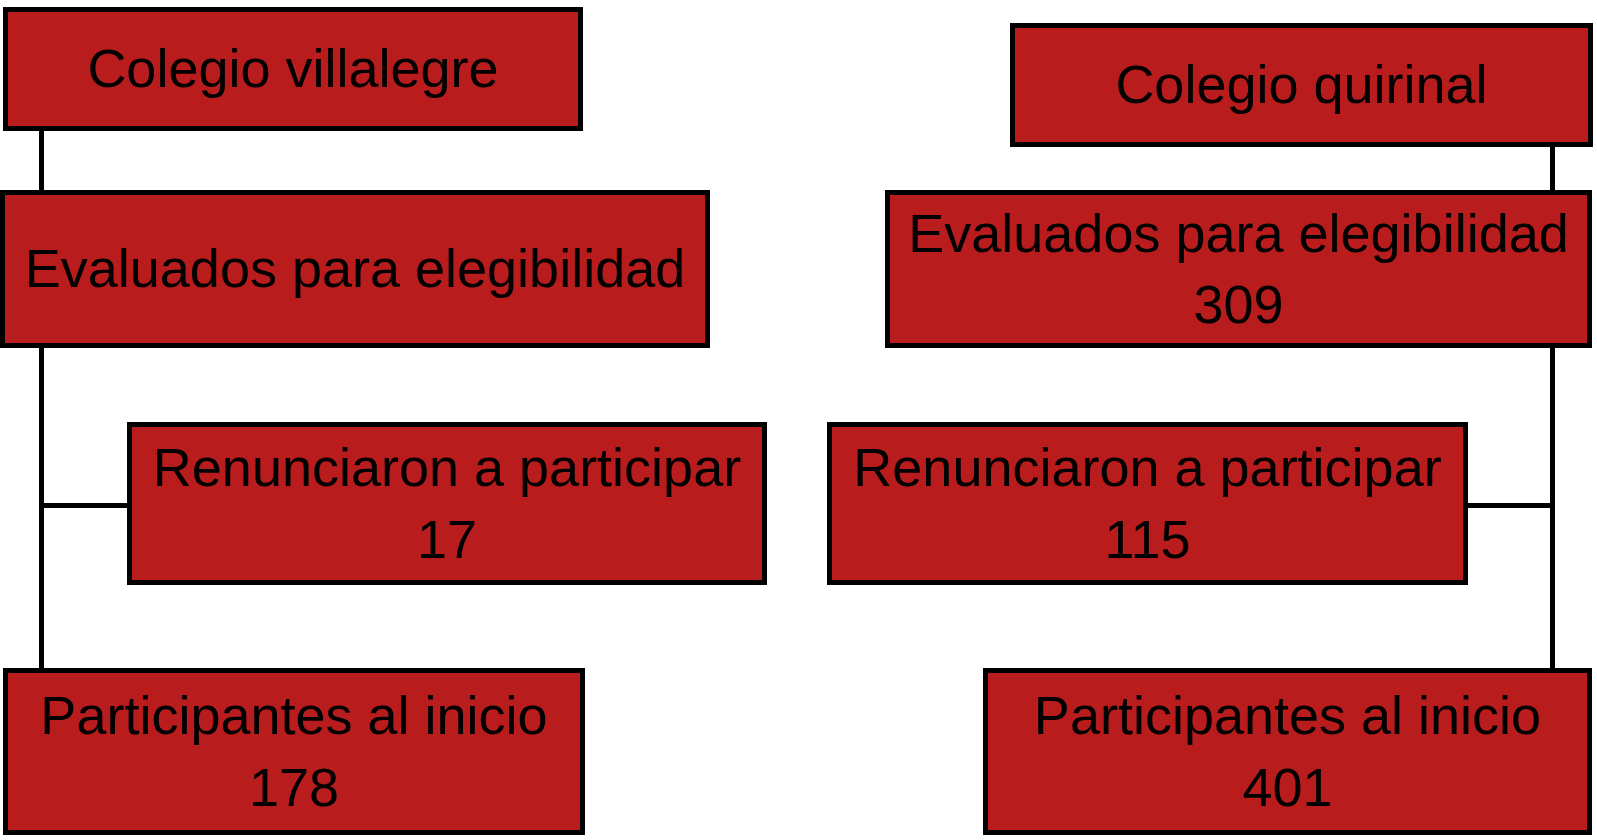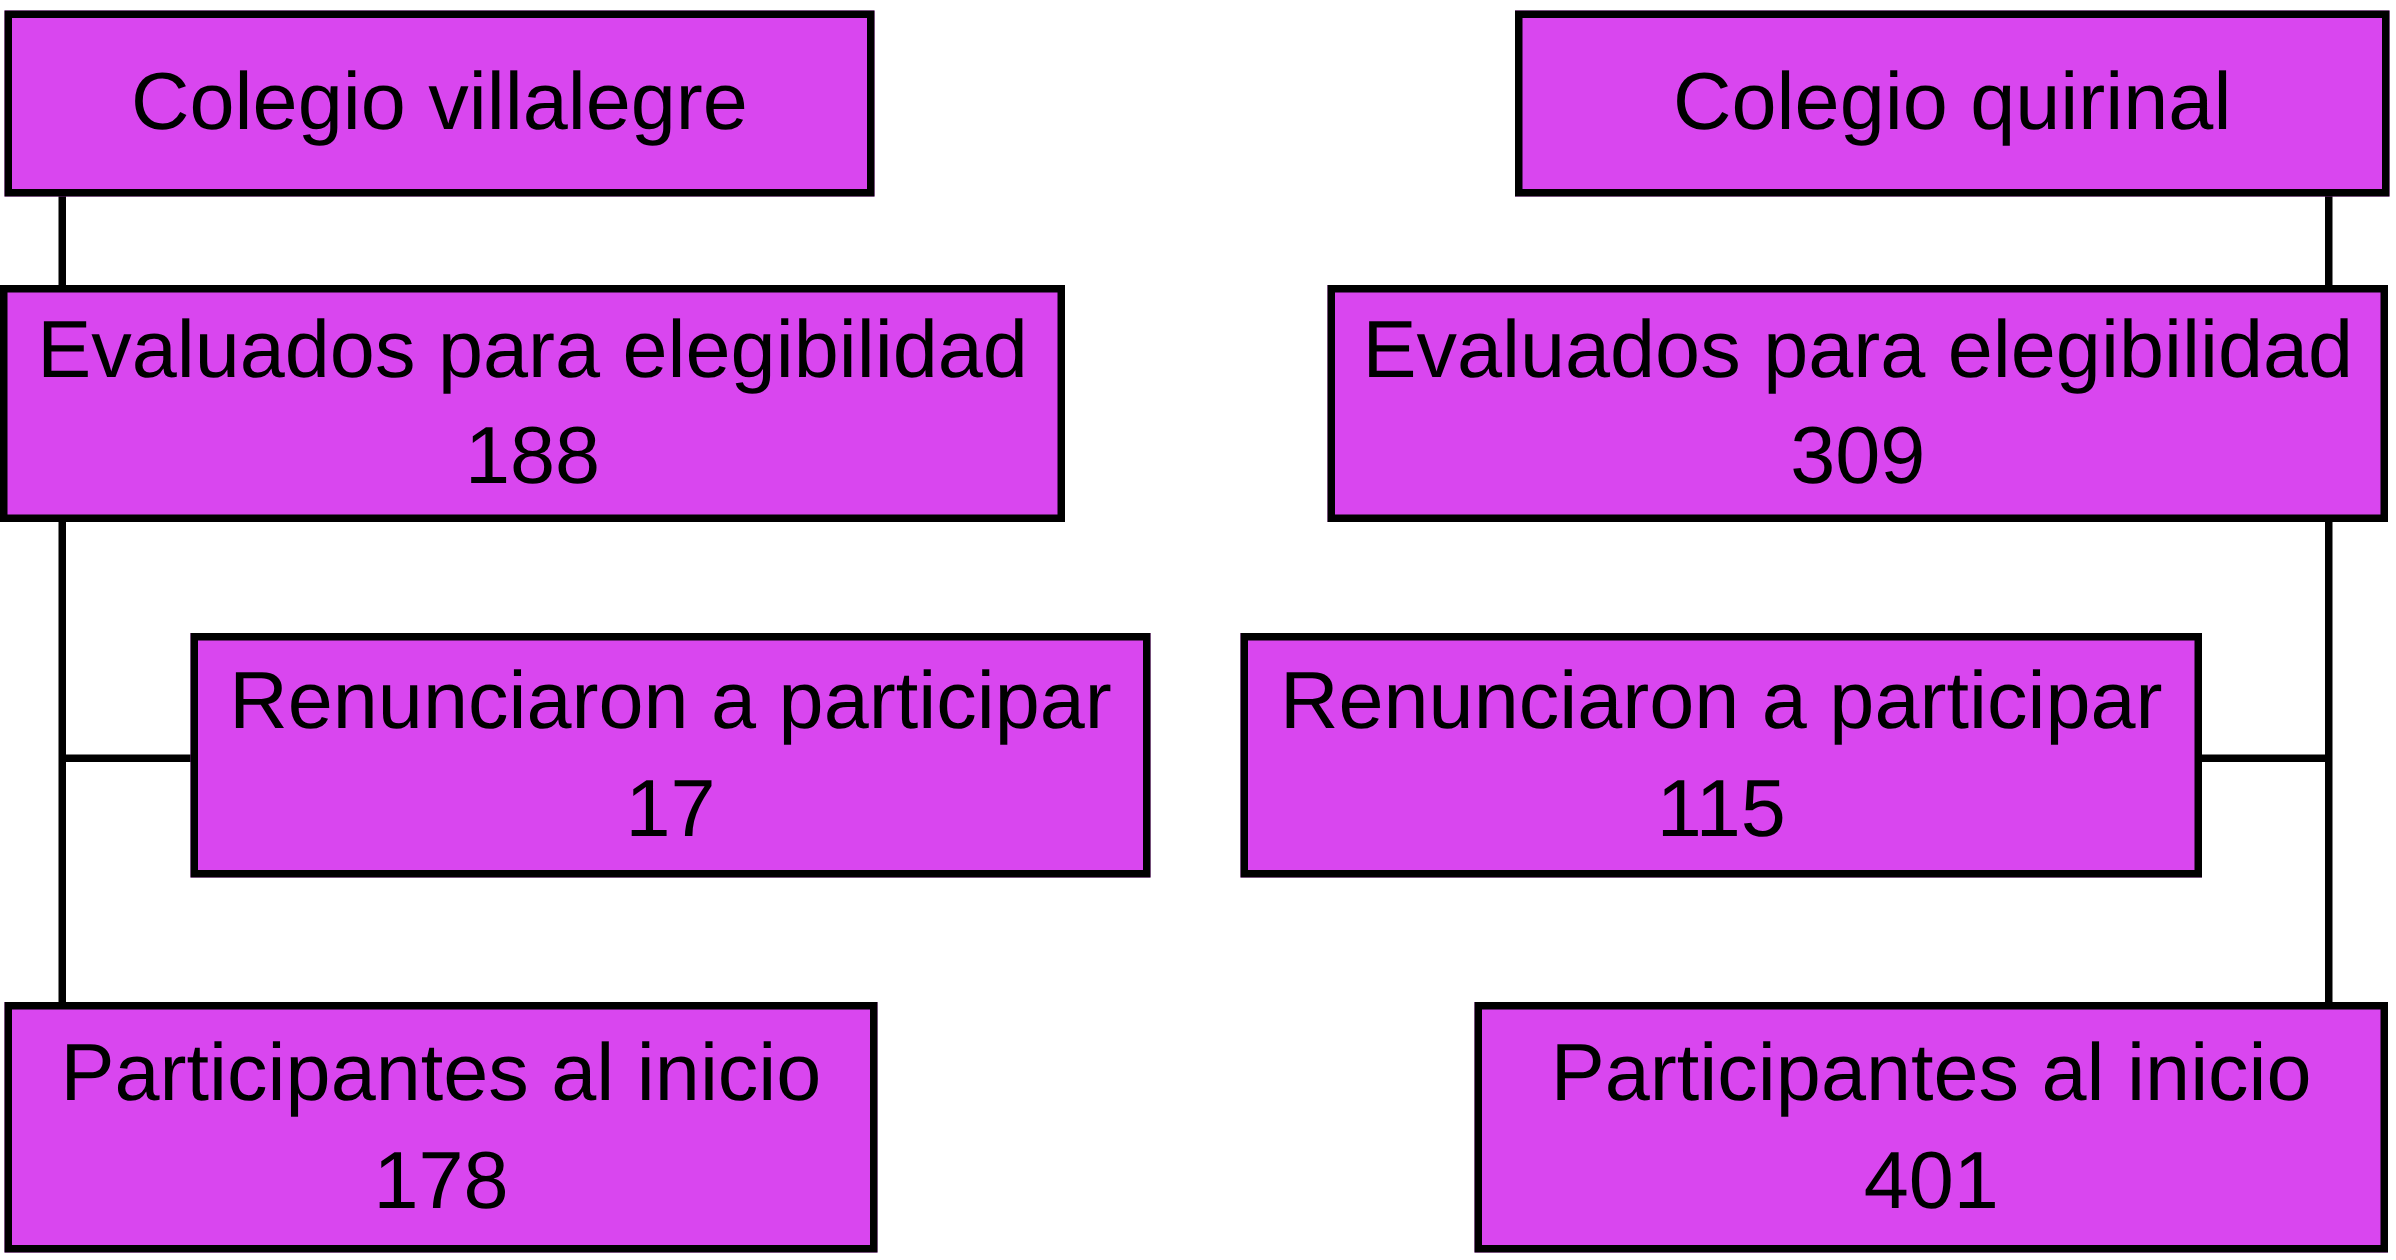--- a/index.html
+++ b/index.html
@@ -13,21 +13,21 @@
     height: 840px;
     background: #ffffff;
     font-family: "Liberation Sans", sans-serif;
     color: #000000;
     overflow: hidden;
   }
   .box {
     position: absolute;
     box-sizing: border-box;
     border: 5px solid #000000;
-    background: #d946ef;
+    background: #b91c1c;
     display: flex;
     flex-direction: column;
     justify-content: center;
     align-items: center;
     text-align: center;
     font-size: 54px;
     line-height: 1.32;
     z-index: 2;
   }
   .box .label, .box .value {
@@ -40,21 +40,21 @@
     z-index: 1;
   }
 
   
   .box-school-left     { left: 3px;    top: 7px;   width: 580px; height: 124px; }
   .box-eval-left       { left: 0px;    top: 190px; width: 710px; height: 158px; }
   .box-declined-left   { left: 127px;  top: 422px; width: 640px; height: 163px; }
   .box-baseline-left   { left: 3px;    top: 668px; width: 582px; height: 167px; }
 
   
-  .box-school-right    { left: 1010px; top: 7px;   width: 583px; height: 124px; }
+  .box-school-right    { left: 1010px; top: 23px;   width: 583px; height: 124px; }
   .box-eval-right      { left: 885px;  top: 190px; width: 707px; height: 158px; }
   .box-declined-right  { left: 827px;  top: 422px; width: 641px; height: 163px; }
   .box-baseline-right  { left: 983px;  top: 668px; width: 609px; height: 167px; }
 
   
   .conn-left-top       { left: 39px;   top: 129px; width: 5px;  height: 63px;  }
   .conn-left-main      { left: 39px;   top: 346px; width: 5px;  height: 324px; }
   .conn-left-stub      { left: 42px;   top: 503px; width: 86px; height: 5px;   }
 
   
@@ -66,21 +66,20 @@
 <body>
 
 <div class="diagram">
 
   <div class="box box-school-left">
     <span class="label">Colegio villalegre</span>
   </div>
 
   <div class="box box-eval-left">
     <span class="label">Evaluados para elegibilidad</span>
-    <span class="value">188</span>
   </div>
 
   <div class="box box-declined-left">
     <span class="label">Renunciaron a participar</span>
     <span class="value">17</span>
   </div>
 
   <div class="box box-baseline-left">
     <span class="label">Participantes al inicio</span>
     <span class="value">178</span>

